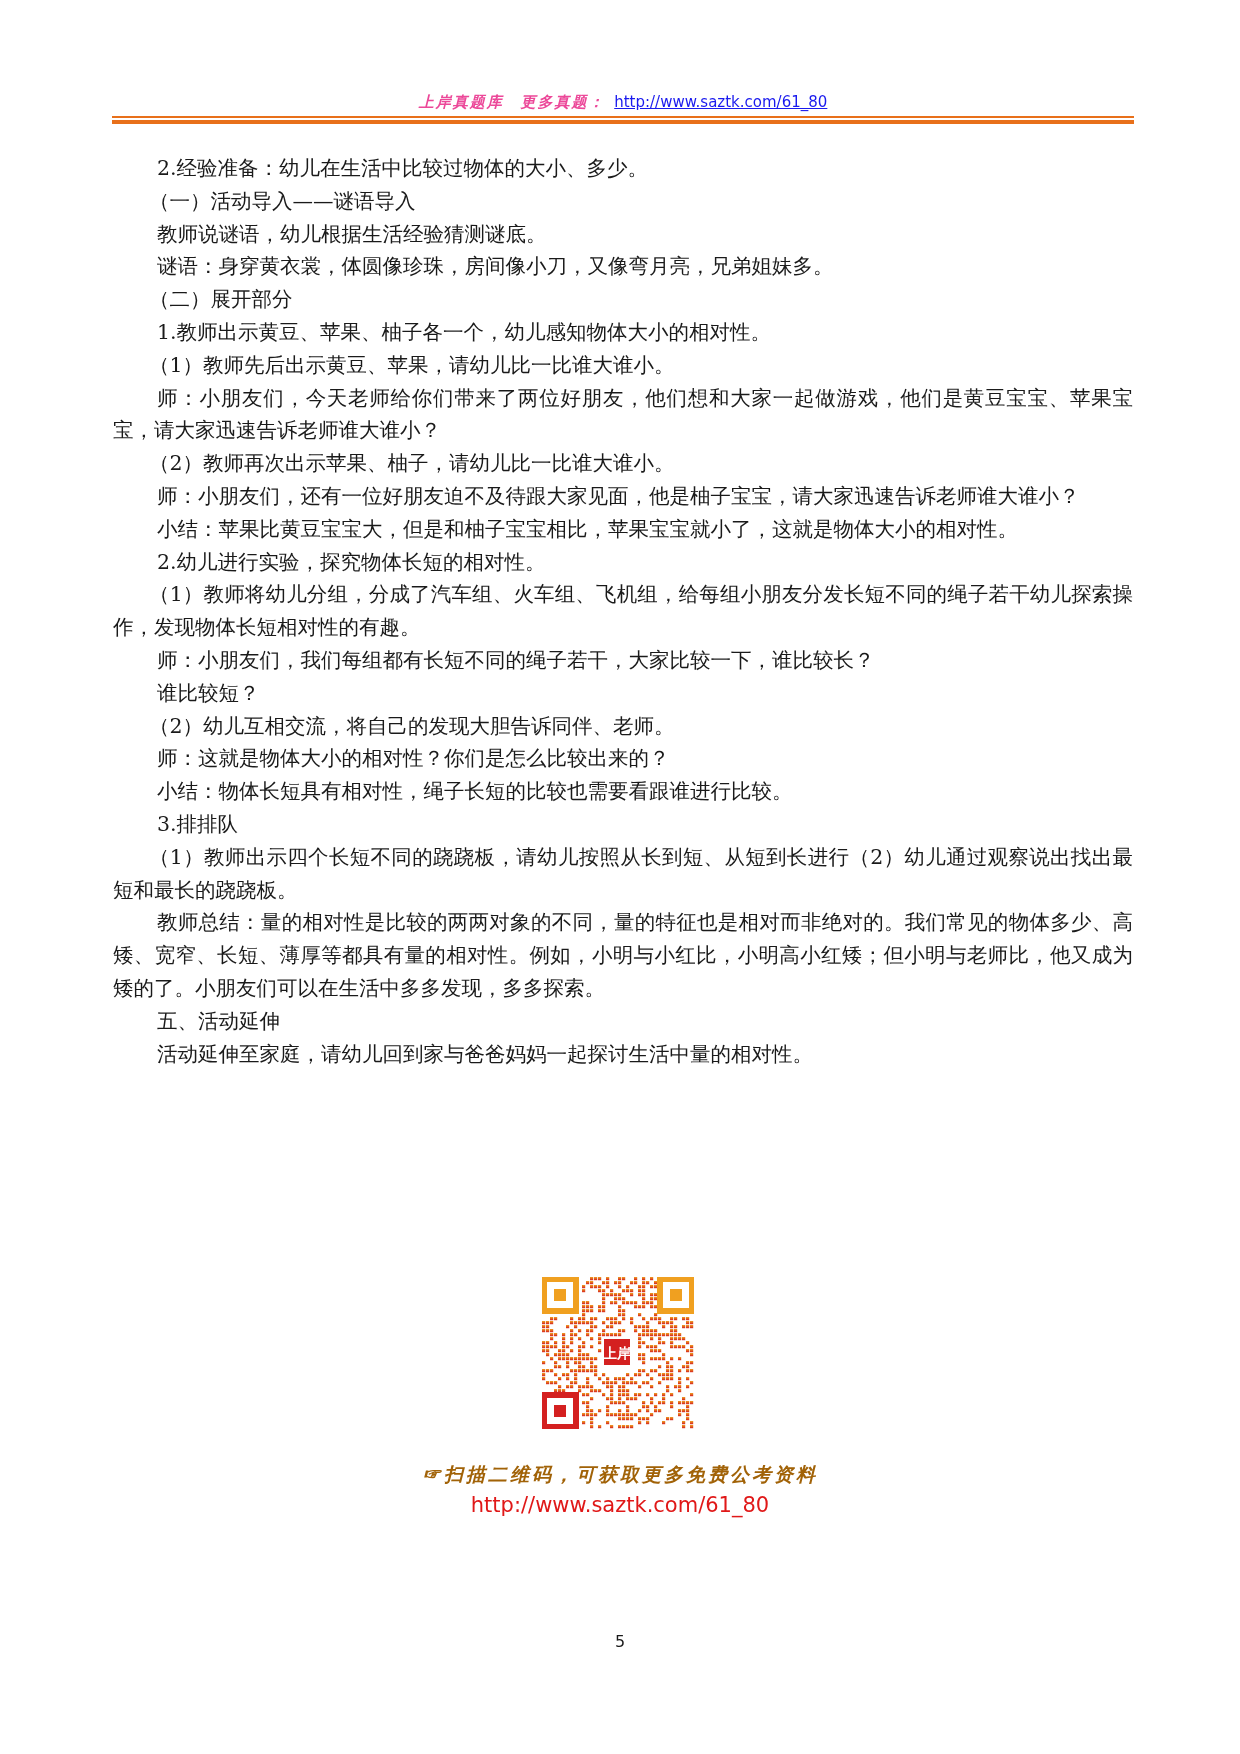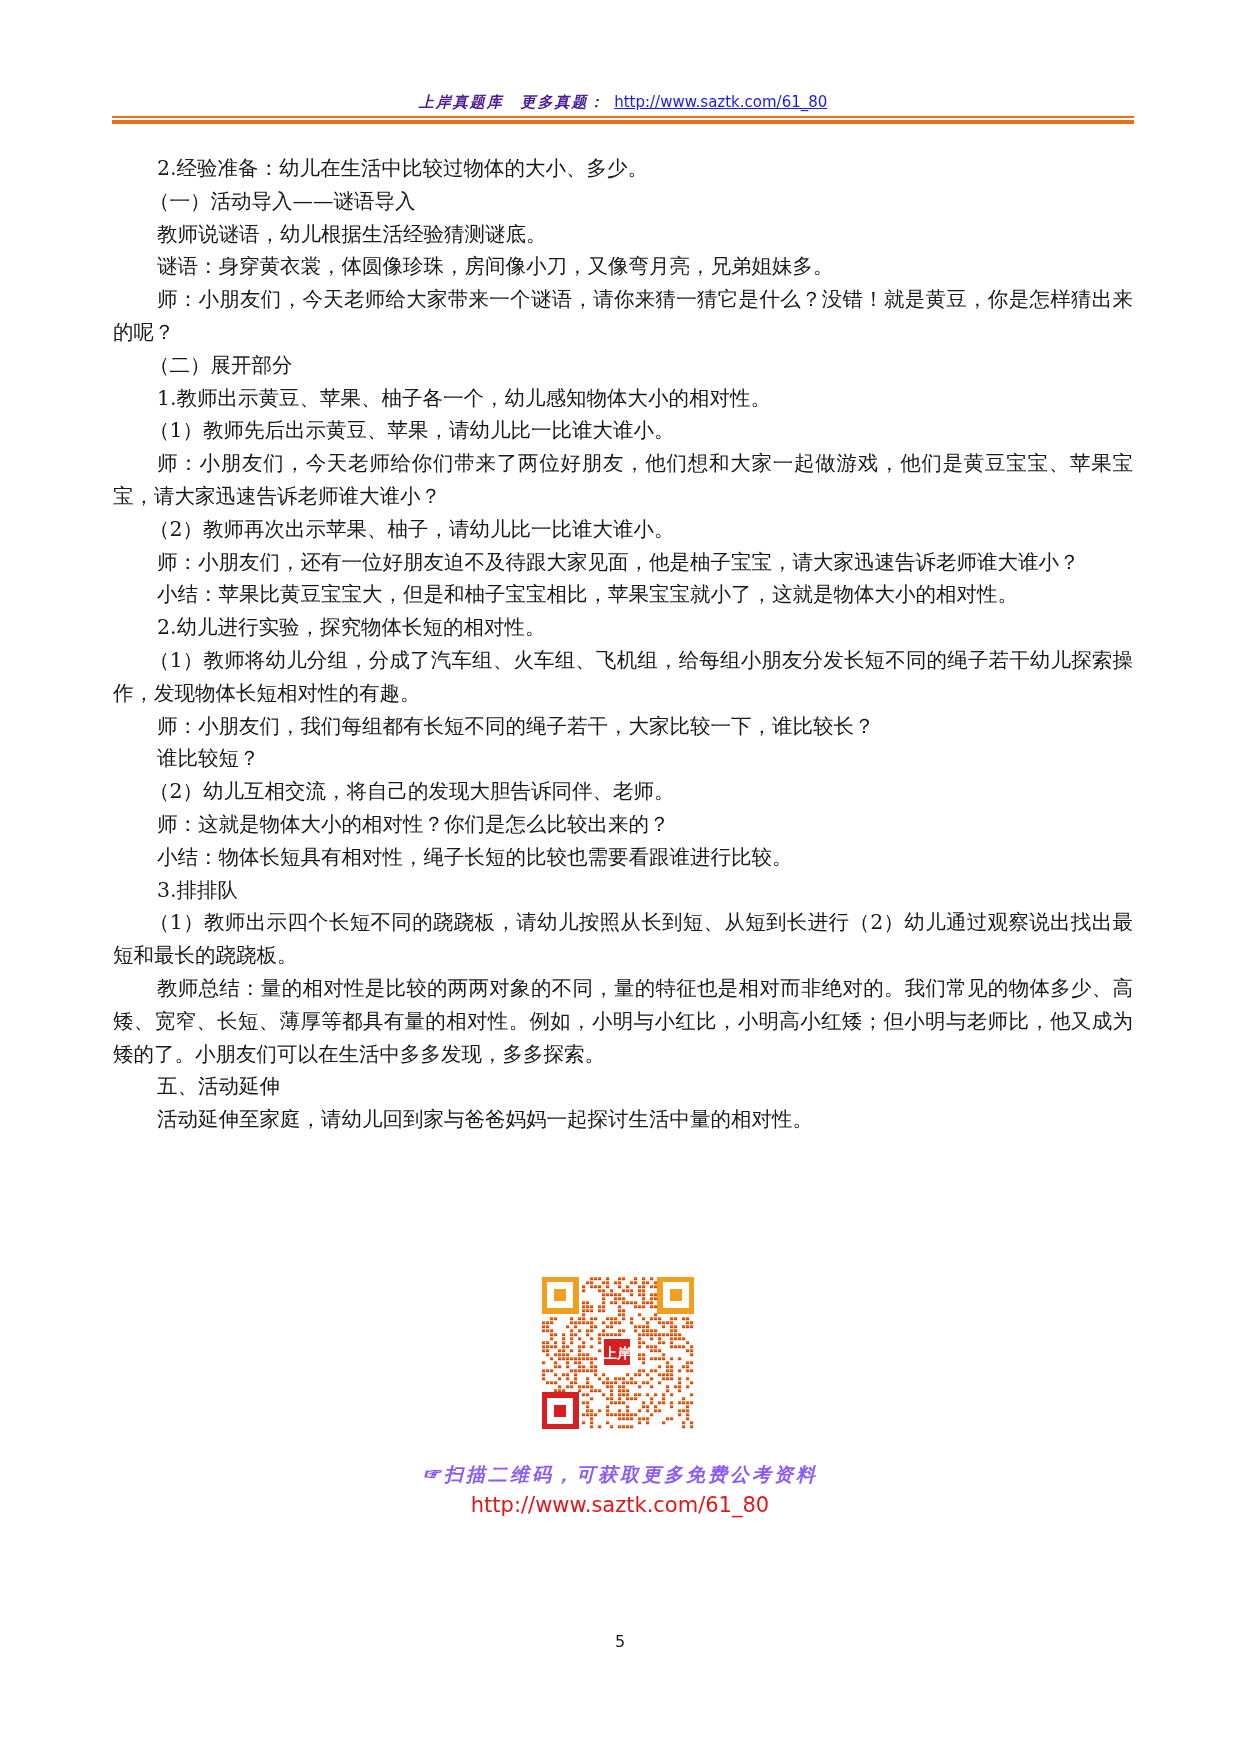--- a/index.html
+++ b/index.html
@@ -1,29 +1,29 @@
 <!DOCTYPE html>
 <html><head>
 <meta charset="utf-8">
 <style>
   html, body { margin: 0; padding: 0; background: #ffffff; }
   body { width: 1240px; height: 1754px; position: relative; overflow: hidden;
          font-family: "DejaVu Serif", "Liberation Serif", serif; color: #1a1a1a; }
   .header { position: absolute; left: 112px; top: 92px; width: 1022px; text-align: center;
             font-size: 15px; line-height: 20px; }
-  .header .brand { font-family: "DejaVu Serif", serif; font-style: italic; font-weight: bold; color: #4c1d95; letter-spacing: 2px; }
+  .header .brand { font-family: "DejaVu Serif", serif; font-style: italic; font-weight: bold; color: #ec4899; letter-spacing: 2px; }
   .header .link { color: #1a1aee; text-decoration: underline; font-family: "DejaVu Sans", sans-serif; margin-left: 4px; }
   .rule1 { position: absolute; left: 112px; top: 116px; width: 1022px; height: 2px; background: #e8701a; }
   .rule2 { position: absolute; left: 112px; top: 120px; width: 1022px; height: 4px; background: #e8701a; }
   .content { position: absolute; left: 113px; top: 152px; width: 1020px; font-size: 20.5px; line-height: 32.8px; }
   .content p { margin: 0; text-align: justify; text-align-last: left; }
   .ind { text-indent: 44px; }
   .ind1 { text-indent: 36px; }
   .qr { position: absolute; left: 542px; top: 1277px; width: 152px; height: 152px; }
-  .footer-cn { position: absolute; left: 0; top: 1462px; width: 1240px; text-align: center; color: #8b5cf6;
+  .footer-cn { position: absolute; left: 0; top: 1462px; width: 1240px; text-align: center; color: #a16207;
                font-size: 19px; font-style: italic; font-weight: bold; letter-spacing: 3px; }
   .footer-url { position: absolute; left: 0; top: 1493px; width: 1240px; text-align: center; color: #e01818;
                 font-size: 21px; font-family: "DejaVu Sans", sans-serif; }
   .pagenum { position: absolute; left: 0; top: 1632px; width: 1240px; text-align: center; font-size: 16px;
              font-family: "DejaVu Sans", sans-serif; }
 </style>
 </head>
 <body>
 
 <div class="header">
@@ -32,21 +32,20 @@
   <a class="link">http://www.saztk.com/61_80</a>
 </div>
 <div class="rule1"></div>
 <div class="rule2"></div>
 
 <div class="content" id="content">
     <p class="ind">2.经验准备：幼儿在生活中比较过物体的大小、多少。</p>
     <p class="ind1">（一）活动导入——谜语导入</p>
     <p class="ind">教师说谜语，幼儿根据生活经验猜测谜底。</p>
     <p class="ind">谜语：身穿黄衣裳，体圆像珍珠，房间像小刀，又像弯月亮，兄弟姐妹多。</p>
-    <p class="ind">师：小朋友们，今天老师给大家带来一个谜语，请你来猜一猜它是什么？没错！就是黄豆，你是怎样猜出来的呢？</p>
     <p class="ind1">（二）展开部分</p>
     <p class="ind">1.教师出示黄豆、苹果、柚子各一个，幼儿感知物体大小的相对性。</p>
     <p class="ind1">（1）教师先后出示黄豆、苹果，请幼儿比一比谁大谁小。</p>
     <p class="ind">师：小朋友们，今天老师给你们带来了两位好朋友，他们想和大家一起做游戏，他们是黄豆宝宝、苹果宝宝，请大家迅速告诉老师谁大谁小？</p>
     <p class="ind1">（2）教师再次出示苹果、柚子，请幼儿比一比谁大谁小。</p>
     <p class="ind">师：小朋友们，还有一位好朋友迫不及待跟大家见面，他是柚子宝宝，请大家迅速告诉老师谁大谁小？</p>
     <p class="ind">小结：苹果比黄豆宝宝大，但是和柚子宝宝相比，苹果宝宝就小了，这就是物体大小的相对性。</p>
     <p class="ind">2.幼儿进行实验，探究物体长短的相对性。</p>
     <p class="ind1">（1）教师将幼儿分组，分成了汽车组、火车组、飞机组，给每组小朋友分发长短不同的绳子若干幼儿探索操作，发现物体长短相对性的有趣。</p>
     <p class="ind">师：小朋友们，我们每组都有长短不同的绳子若干，大家比较一下，谁比较长？</p>

